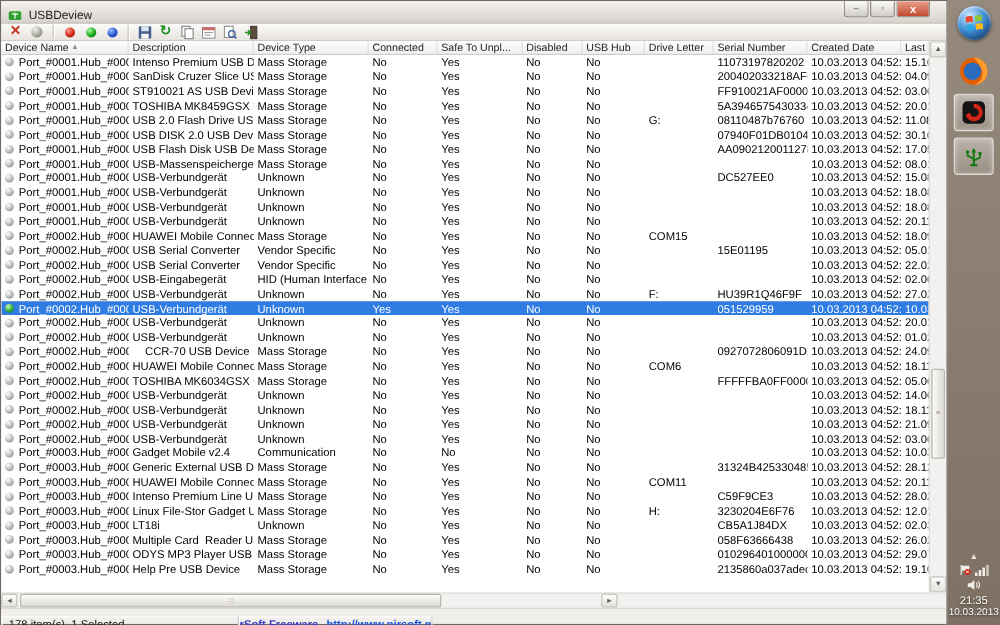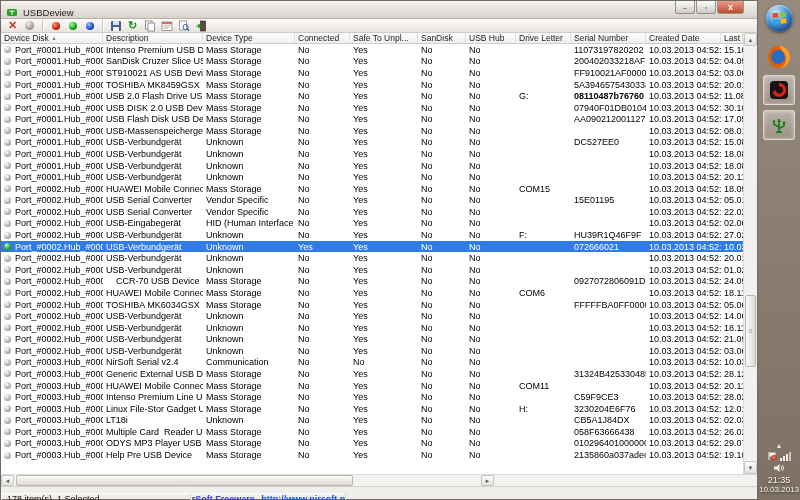--- a/index.html
+++ b/index.html
@@ -169,26 +169,26 @@
       <span class="tbtn">
         <svg width="12" height="12" viewBox="0 0 12 12">
           <rect x="5.5" y="1" width="5" height="10" fill="#5c4a38" stroke="#3c3026" stroke-width="0.7"></rect>
           <path d="M1 6 h4 M3.3 4 L5.2 6 L3.3 8" stroke="#1f8f1f" stroke-width="1.2" fill="none"></path>
         </svg>
         </span>
     </div>
 
     <div class="listview">
       <div class="hdr" id="col-headers">
-          <div class="hcell" style="width: 102px;"><span>Device Disk</span><span class="sortmark">▲</span></div>
+          <div class="hcell" style="width: 102px;"><span>Device Name</span><span class="sortmark">▲</span></div>
           <div class="hcell" style="width: 100px;"><span>Description</span></div>
           <div class="hcell" style="width: 92px;"><span>Device Type</span></div>
           <div class="hcell" style="width: 55px;"><span>Connected</span></div>
           <div class="hcell" style="width: 68px;"><span>Safe To Unpl...</span></div>
-          <div class="hcell" style="width: 48px;"><span>SanDisk</span></div>
+          <div class="hcell" style="width: 48px;"><span>Disabled</span></div>
           <div class="hcell" style="width: 50px;"><span>USB Hub</span></div>
           <div class="hcell" style="width: 55px;"><span>Drive Letter</span></div>
           <div class="hcell" style="width: 75px;"><span>Serial Number</span></div>
           <div class="hcell" style="width: 75px;"><span>Created Date</span></div>
           <div class="hcell" style="width: 22px;"><span>Last Pl</span></div>
         </div>
       <div class="rows" id="rows">
           <div class="trow">
             <div class="cell" style="width: 102px;"><span class="dot"></span><span>Port_#0001.Hub_#0008</span></div>
             <div class="cell" style="width: 100px;"><span>Intenso Premium USB Device</span></div>
@@ -243,21 +243,21 @@
           </div>
           <div class="trow">
             <div class="cell" style="width: 102px;"><span class="dot"></span><span>Port_#0001.Hub_#0008</span></div>
             <div class="cell" style="width: 100px;"><span>USB 2.0 Flash Drive USB Device</span></div>
             <div class="cell" style="width: 92px;"><span>Mass Storage</span></div>
             <div class="cell" style="width: 55px;"><span>No</span></div>
             <div class="cell" style="width: 68px;"><span>Yes</span></div>
             <div class="cell" style="width: 48px;"><span>No</span></div>
             <div class="cell" style="width: 50px;"><span>No</span></div>
             <div class="cell" style="width: 55px;"><span>G:</span></div>
-            <div class="cell" style="width: 75px; font-weight: bold;"><span>08110487b76760</span></div>
+            <div class="cell" style="width: 75px;"><span>08110487b76760</span></div>
             <div class="cell" style="width: 75px;"><span>10.03.2013 04:52:43</span></div>
             <div class="cell" style="width: 22px;"><span>11.08.2</span></div>
           </div>
           <div class="trow">
             <div class="cell" style="width: 102px;"><span class="dot"></span><span>Port_#0001.Hub_#0008</span></div>
             <div class="cell" style="width: 100px;"><span>USB DISK 2.0 USB Device</span></div>
             <div class="cell" style="width: 92px;"><span>Mass Storage</span></div>
             <div class="cell" style="width: 55px;"><span>No</span></div>
             <div class="cell" style="width: 68px;"><span>Yes</span></div>
             <div class="cell" style="width: 48px;"><span>No</span></div>
@@ -412,21 +412,21 @@
           </div>
           <div class="trow sel">
             <div class="cell" style="width: 102px;"><span class="dot on"></span><span>Port_#0002.Hub_#0005</span></div>
             <div class="cell" style="width: 100px;"><span>USB-Verbundgerät</span></div>
             <div class="cell" style="width: 92px;"><span>Unknown</span></div>
             <div class="cell" style="width: 55px;"><span>Yes</span></div>
             <div class="cell" style="width: 68px;"><span>Yes</span></div>
             <div class="cell" style="width: 48px;"><span>No</span></div>
             <div class="cell" style="width: 50px;"><span>No</span></div>
             <div class="cell" style="width: 55px;"><span></span></div>
-            <div class="cell" style="width: 75px;"><span>072666021</span></div>
+            <div class="cell" style="width: 75px;"><span>051529959</span></div>
             <div class="cell" style="width: 75px;"><span>10.03.2013 04:52:43</span></div>
             <div class="cell" style="width: 22px;"><span>10.03.2</span></div>
           </div>
           <div class="trow">
             <div class="cell" style="width: 102px;"><span class="dot"></span><span>Port_#0002.Hub_#0005</span></div>
             <div class="cell" style="width: 100px;"><span>USB-Verbundgerät</span></div>
             <div class="cell" style="width: 92px;"><span>Unknown</span></div>
             <div class="cell" style="width: 55px;"><span>No</span></div>
             <div class="cell" style="width: 68px;"><span>Yes</span></div>
             <div class="cell" style="width: 48px;"><span>No</span></div>
@@ -535,21 +535,21 @@
             <div class="cell" style="width: 68px;"><span>Yes</span></div>
             <div class="cell" style="width: 48px;"><span>No</span></div>
             <div class="cell" style="width: 50px;"><span>No</span></div>
             <div class="cell" style="width: 55px;"><span></span></div>
             <div class="cell" style="width: 75px;"><span></span></div>
             <div class="cell" style="width: 75px;"><span>10.03.2013 04:52:43</span></div>
             <div class="cell" style="width: 22px;"><span>03.06.2</span></div>
           </div>
           <div class="trow">
             <div class="cell" style="width: 102px;"><span class="dot"></span><span>Port_#0003.Hub_#0008</span></div>
-            <div class="cell" style="width: 100px;"><span>NirSoft Serial v2.4</span></div>
+            <div class="cell" style="width: 100px;"><span>Gadget Mobile v2.4</span></div>
             <div class="cell" style="width: 92px;"><span>Communication</span></div>
             <div class="cell" style="width: 55px;"><span>No</span></div>
             <div class="cell" style="width: 68px;"><span>No</span></div>
             <div class="cell" style="width: 48px;"><span>No</span></div>
             <div class="cell" style="width: 50px;"><span>No</span></div>
             <div class="cell" style="width: 55px;"><span></span></div>
             <div class="cell" style="width: 75px;"><span></span></div>
             <div class="cell" style="width: 75px;"><span>10.03.2013 04:52:43</span></div>
             <div class="cell" style="width: 22px;"><span>10.03.2</span></div>
           </div>

